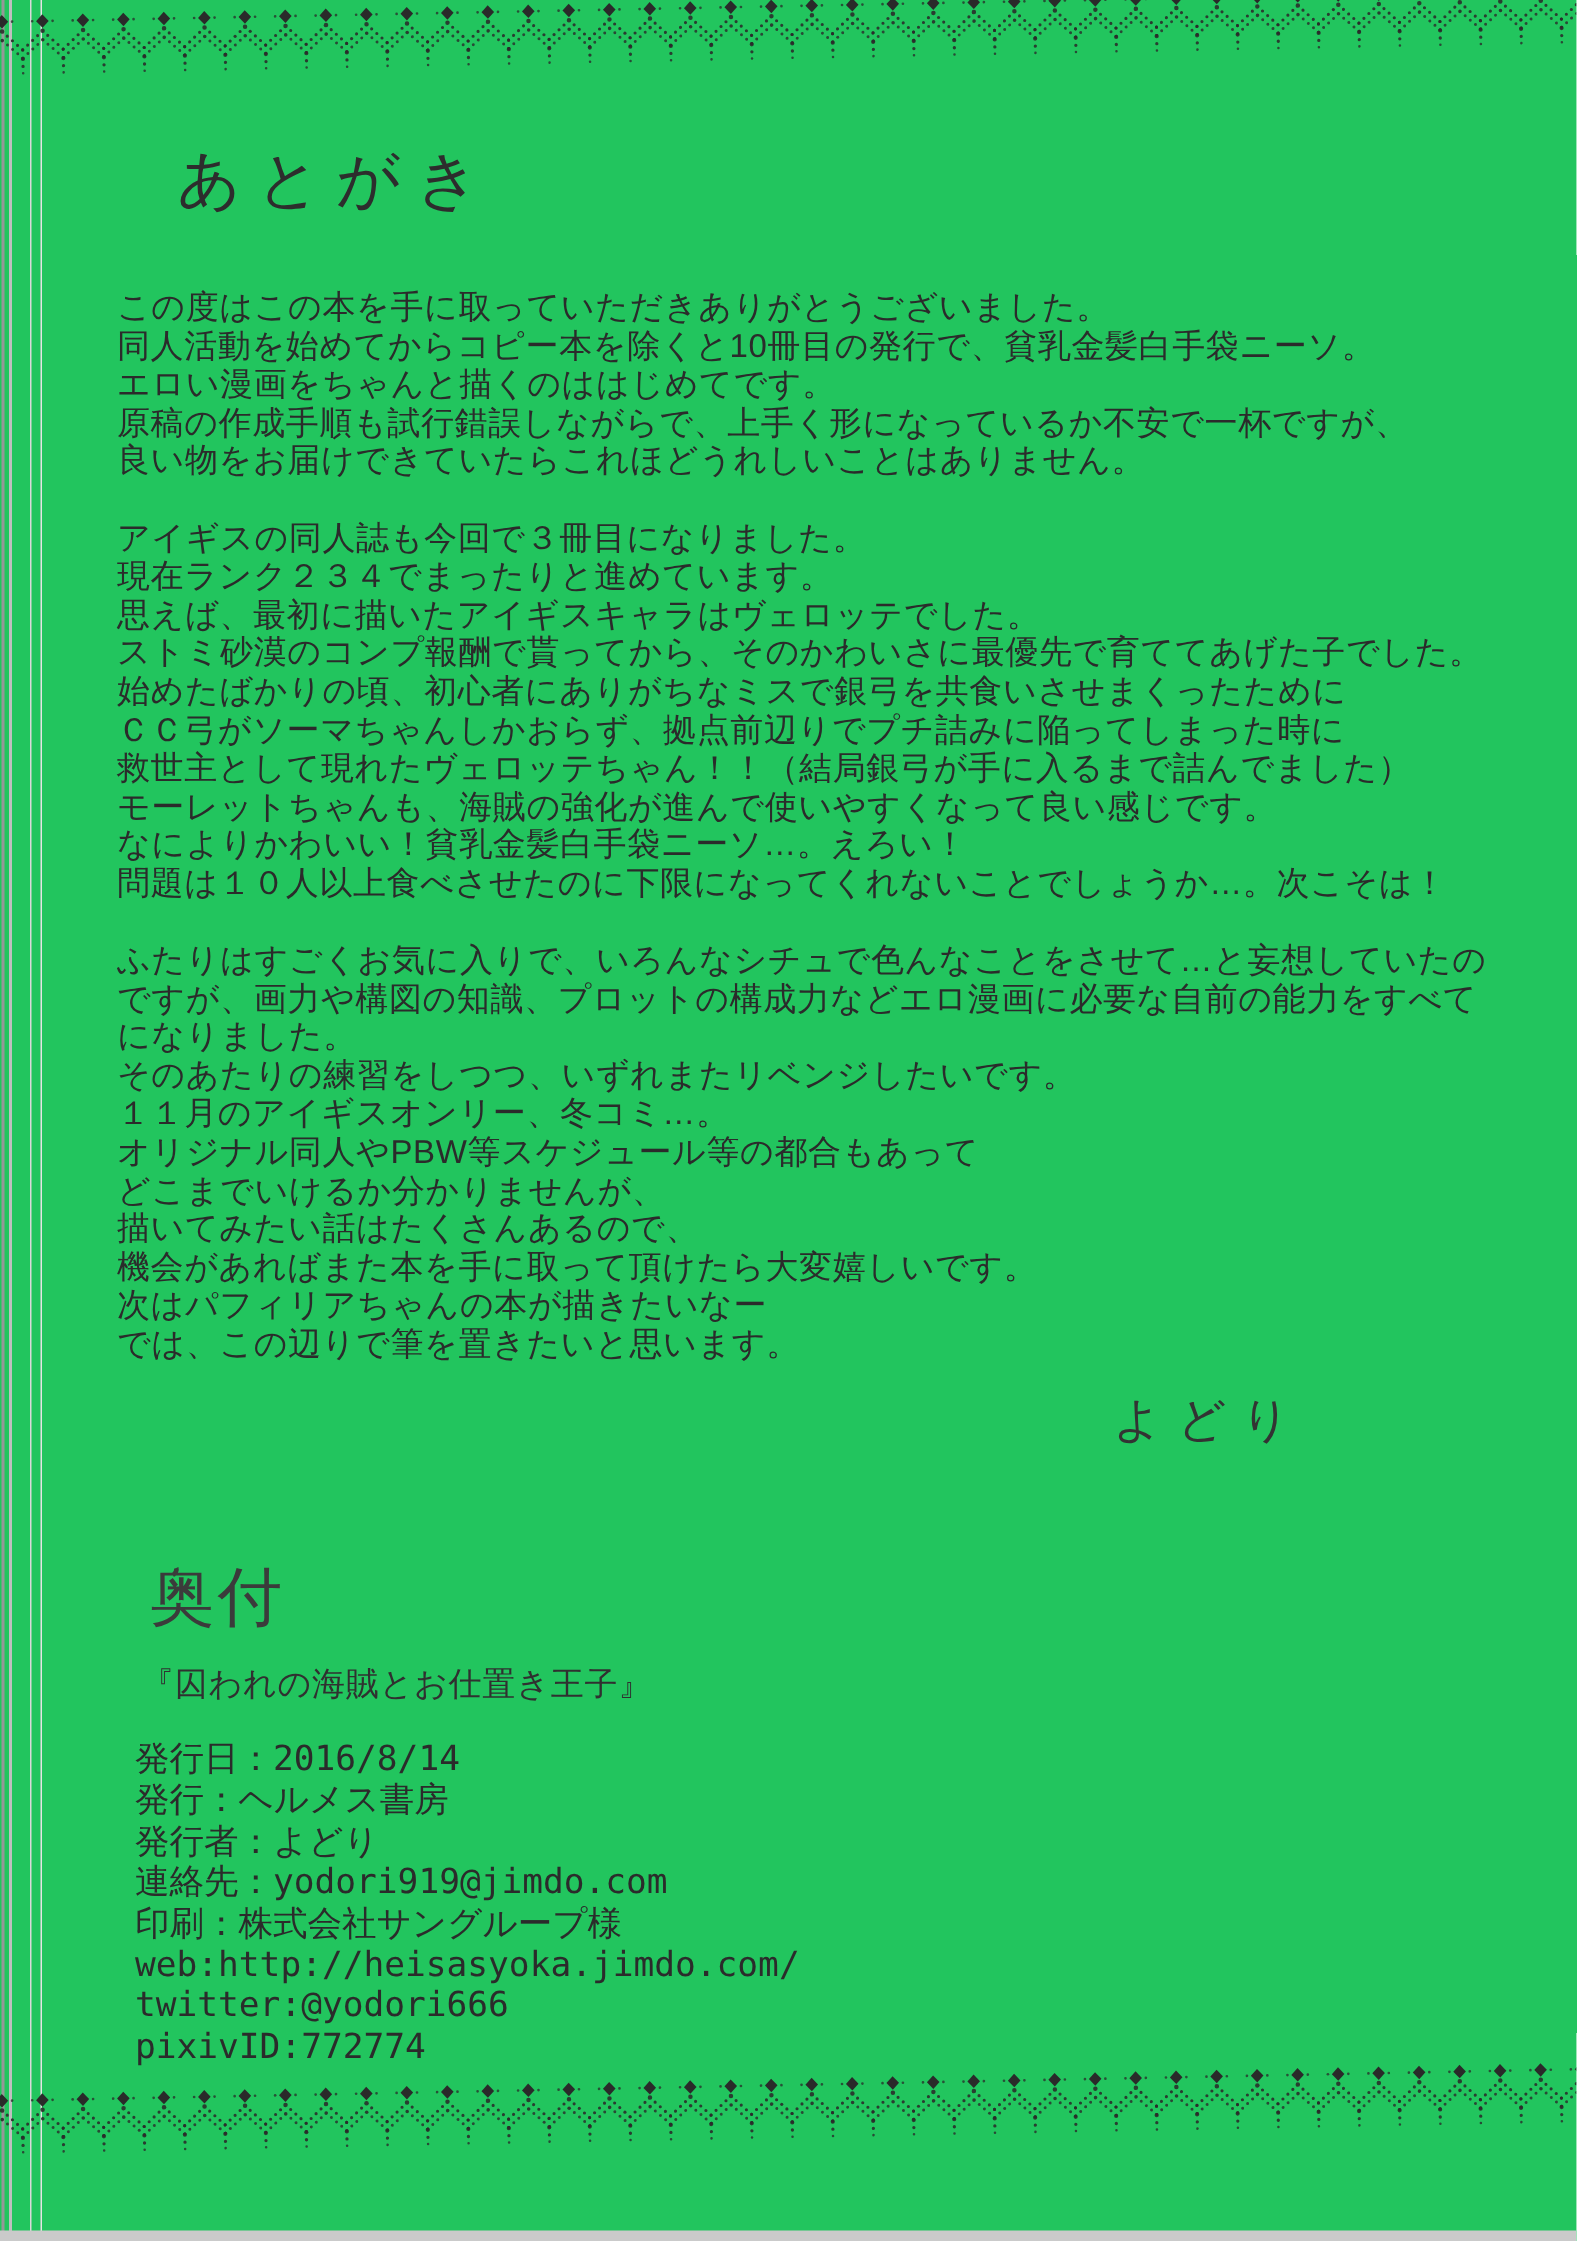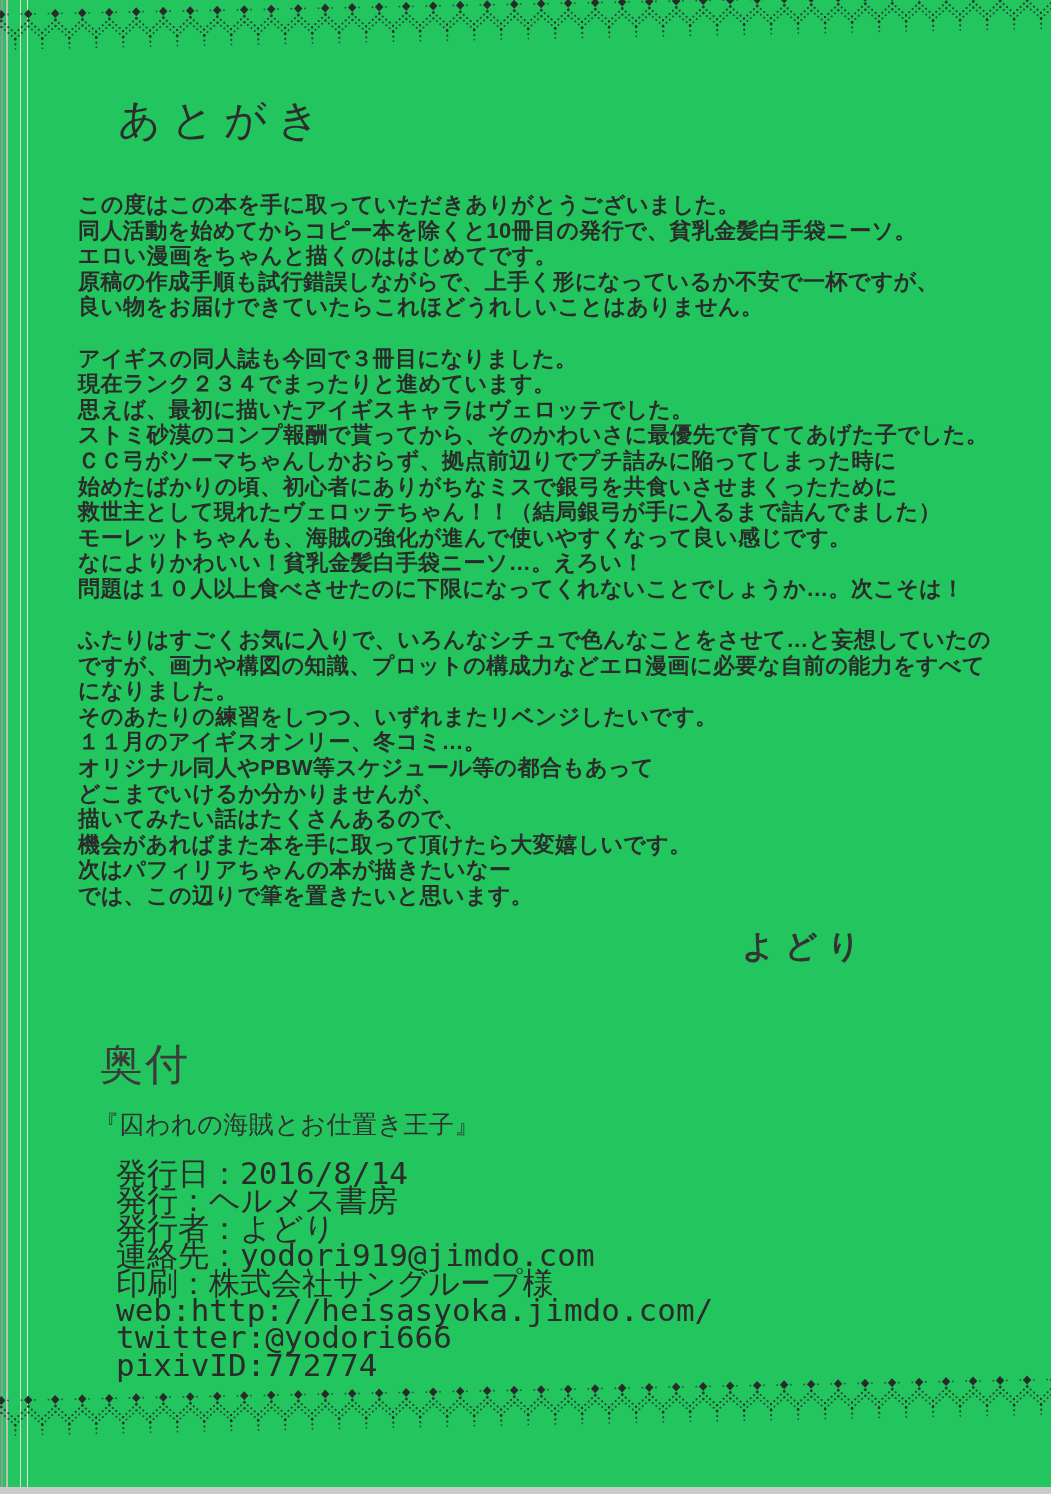--- a/index.html
+++ b/index.html
@@ -55,21 +55,20 @@
   }
   .afterword-body {
     position: absolute;
     left: 78px;
     top: 192px;
     width: 935px;
     font-size: 22px;
     line-height: 25.6px;
     letter-spacing: 0.4px;
     color: #2b2b2b;
-    font-weight: bold;
   }
   .paragraph { margin: 0 0 25.6px 0; }
   .text-line { white-space: nowrap; }
   .signature-line {
     margin-top: 14px;
     padding-left: 664px;
     font-size: 32px;
     letter-spacing: 10px;
     color: #333333;
   }
@@ -80,29 +79,29 @@
     margin: 0;
     font-size: 43px;
     font-weight: 400;
     letter-spacing: 2px;
     color: #3b3b3b;
   }
   .book-title {
     position: absolute;
     left: 94px;
     top: 1108px;
-    font-size: 25px;
+    font-size: 22px;
     color: #303030;
     letter-spacing: 0.5px;
   }
   .colophon-entries {
     position: absolute;
-    left: 116px;
+    left: 90px;
     top: 1160px;
-    font-size: 31px;
+    font-size: 23px;
     line-height: 27.4px;
     color: #2b2b2b;
     font-family: "DejaVu Sans Mono", "Liberation Mono", monospace;
   }
 </style>
 </head>
 <body>
 
 <div class="page">
 
@@ -1082,22 +1081,22 @@
         <div class="text-line">同人活動を始めてからコピー本を除くと10冊目の発行で、貧乳金髪白手袋ニーソ。</div>
         <div class="text-line">エロい漫画をちゃんと描くのははじめてです。</div>
         <div class="text-line">原稿の作成手順も試行錯誤しながらで、上手く形になっているか不安で一杯ですが、</div>
         <div class="text-line">良い物をお届けできていたらこれほどうれしいことはありません。</div>
       </div>
       <div class="paragraph">
         <div class="text-line">アイギスの同人誌も今回で３冊目になりました。</div>
         <div class="text-line">現在ランク２３４でまったりと進めています。</div>
         <div class="text-line">思えば、最初に描いたアイギスキャラはヴェロッテでした。</div>
         <div class="text-line">ストミ砂漠のコンプ報酬で貰ってから、そのかわいさに最優先で育ててあげた子でした。</div>
+        <div class="text-line">始めたばかりの頃、初心者にありがちなミスで銀弓を共食いさせまくったために</div>
         <div class="text-line">ＣＣ弓がソーマちゃんしかおらず、拠点前辺りでプチ詰みに陥ってしまった時に</div>
-        <div class="text-line">始めたばかりの頃、初心者にありがちなミスで銀弓を共食いさせまくったために</div>
         <div class="text-line">救世主として現れたヴェロッテちゃん！！（結局銀弓が手に入るまで詰んでました）</div>
         <div class="text-line">モーレットちゃんも、海賊の強化が進んで使いやすくなって良い感じです。</div>
         <div class="text-line">なによりかわいい！貧乳金髪白手袋ニーソ…。えろい！</div>
         <div class="text-line">問題は１０人以上食べさせたのに下限になってくれないことでしょうか…。次こそは！</div>
       </div>
       <div class="paragraph">
         <div class="text-line">ふたりはすごくお気に入りで、いろんなシチュで色んなことをさせて…と妄想していたの</div>
         <div class="text-line">ですが、画力や構図の知識、プロットの構成力などエロ漫画に必要な自前の能力をすべて</div>
         <div class="text-line">になりました。</div>
         <div class="text-line">そのあたりの練習をしつつ、いずれまたリベンジしたいです。</div>

